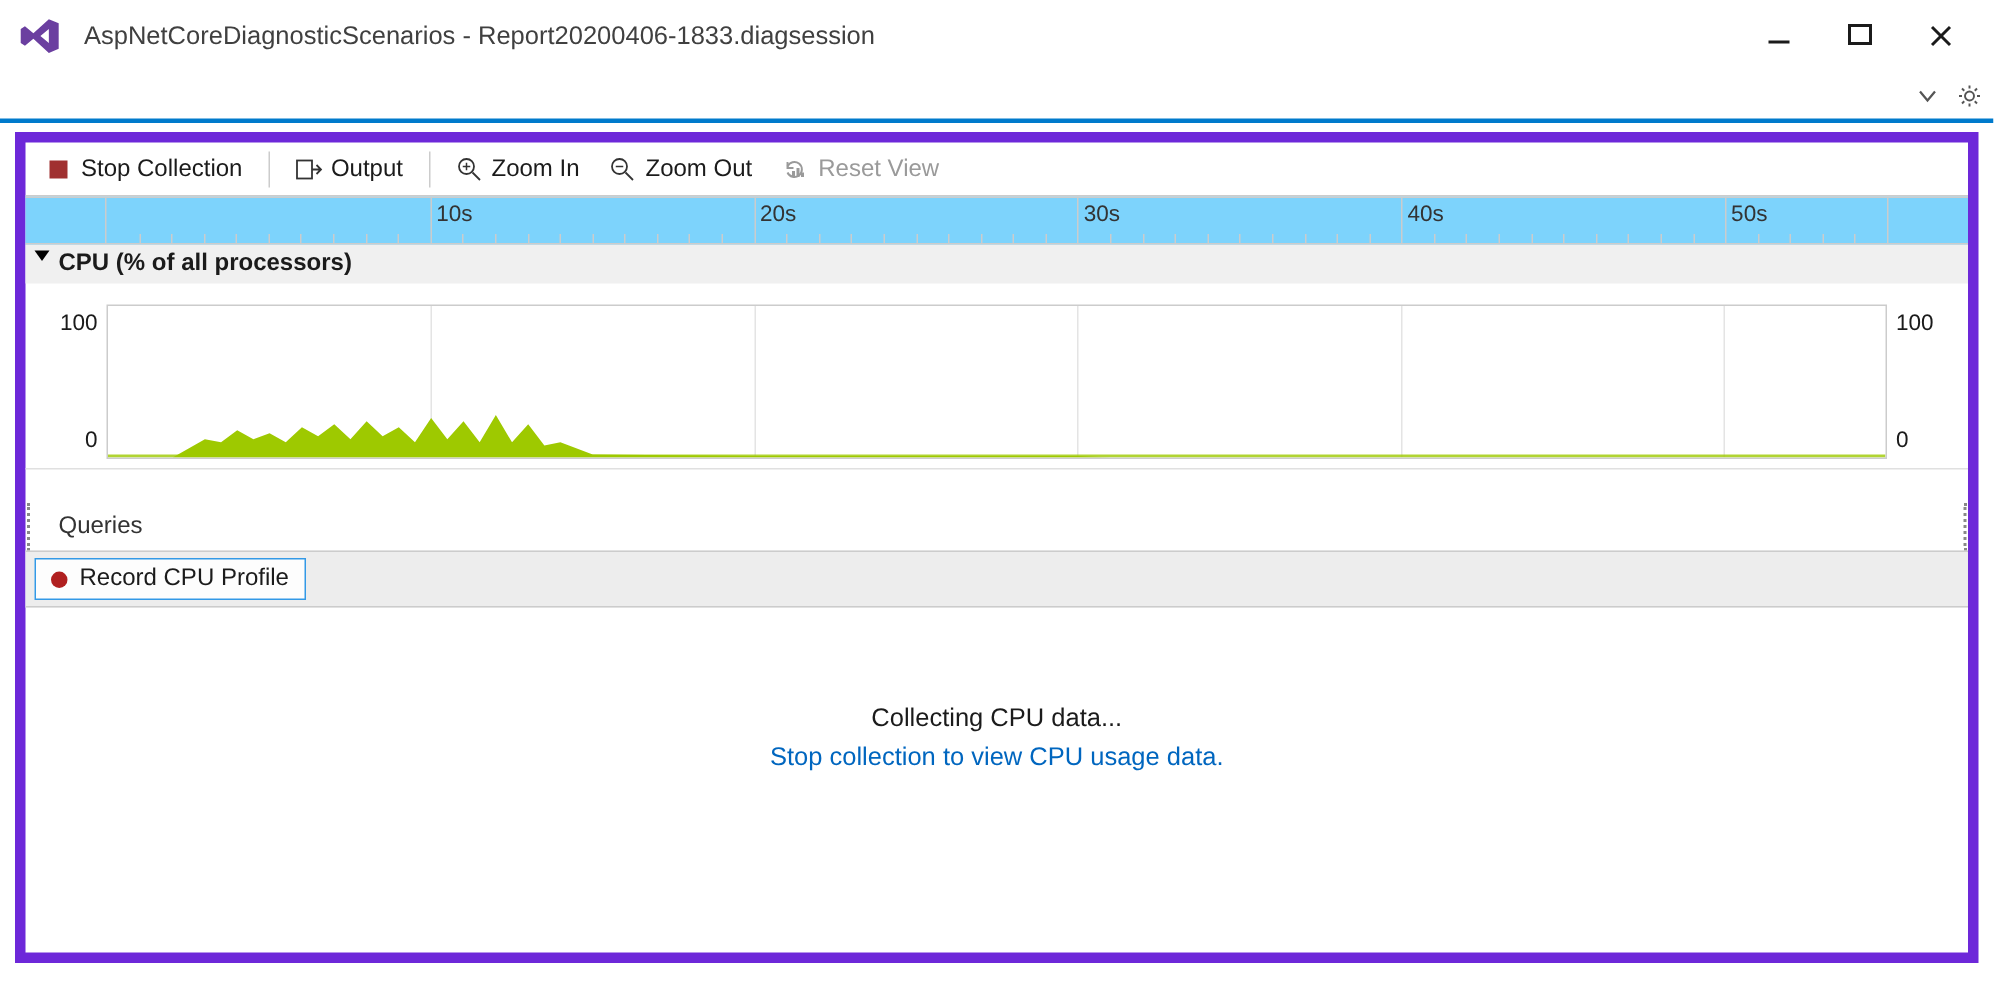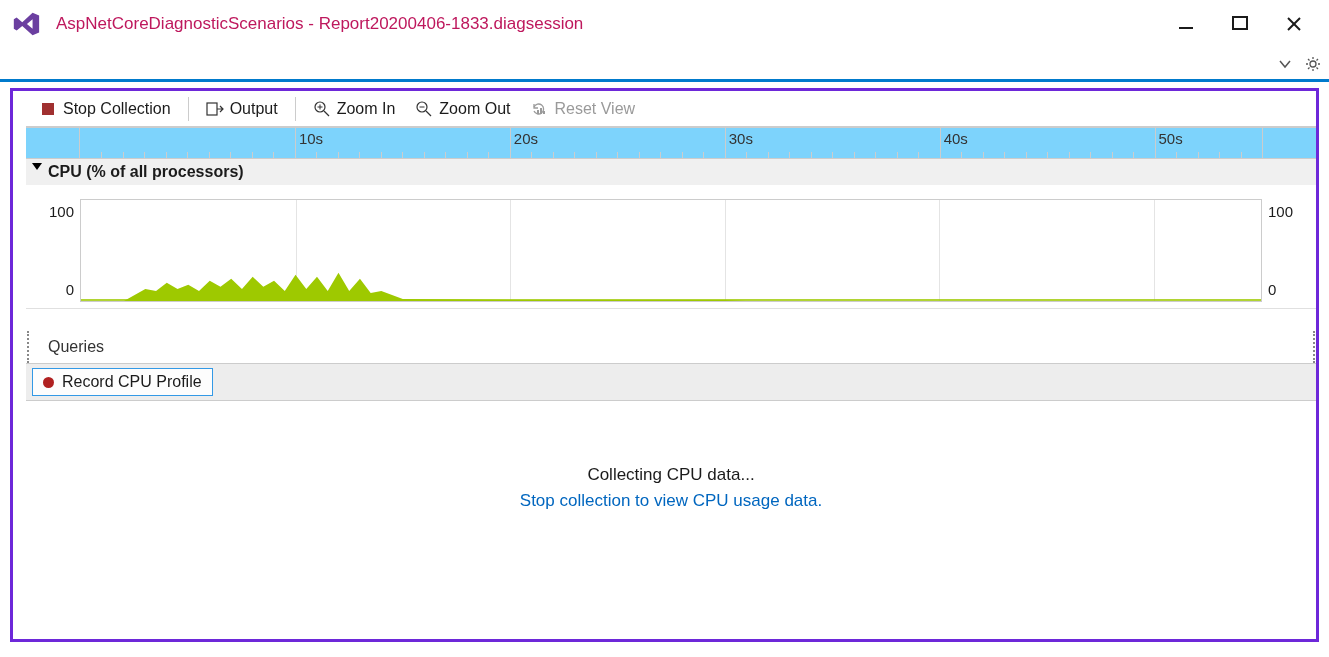--- a/index.html
+++ b/index.html
@@ -14,21 +14,21 @@
     overflow: hidden;
   }
   
   .titlebar {
     display: flex;
     align-items: center;
     height: 48px;
     padding: 0 10px;
   }
   .vs-logo { width: 32px; height: 32px; margin-right: 14px; display:flex; align-items:center; justify-content:center;}
-  .window-title { font-size: 17px; color: #be185d; flex: 1; }
+  .window-title { font-size: 17px; color: #404040; flex: 1; }
   .win-buttons { display: flex; gap: 24px; align-items:center; margin-right: 10px;}
   .win-btn { width: 30px; height: 30px; display:flex; align-items:center; justify-content:center; cursor:pointer;}
   .win-btn svg { stroke: #1b1b1b; }
 
   
   .tabrow {
     display:flex;
     align-items:center;
     border-bottom: 3px solid #007acc;
     height: 34px;
@@ -48,26 +48,25 @@
   .tab-close-ico, .tab-pin-ico { color:#fff; }
   .tabrow-right {
     position:absolute; right:8px; top:50%; transform:translateY(-50%);
     display:flex; gap:12px; align-items:center;
   }
   .tabrow-right .ico { color:#555; width:16px; height:16px; display:flex; align-items:center; justify-content:center; cursor:pointer;}
 
   
   .doc-area {
     margin: 6px 10px 6px 10px;
-    border: 3px solid #6d28d9;
+    border: 7px solid #6d28d9;
     height: 554px;
     display:flex;
     flex-direction:column;
     background:#fff;
-    padding-left:13px;
   }
   .toolbar {
     display:flex;
     align-items:center;
     height: 36px;
     border-bottom: 1px solid #ccc;
     padding: 0 6px;
     gap: 6px;
   }
   .tb-sep { width:1px; height:24px; background:#ccc; margin: 0 4px;}

